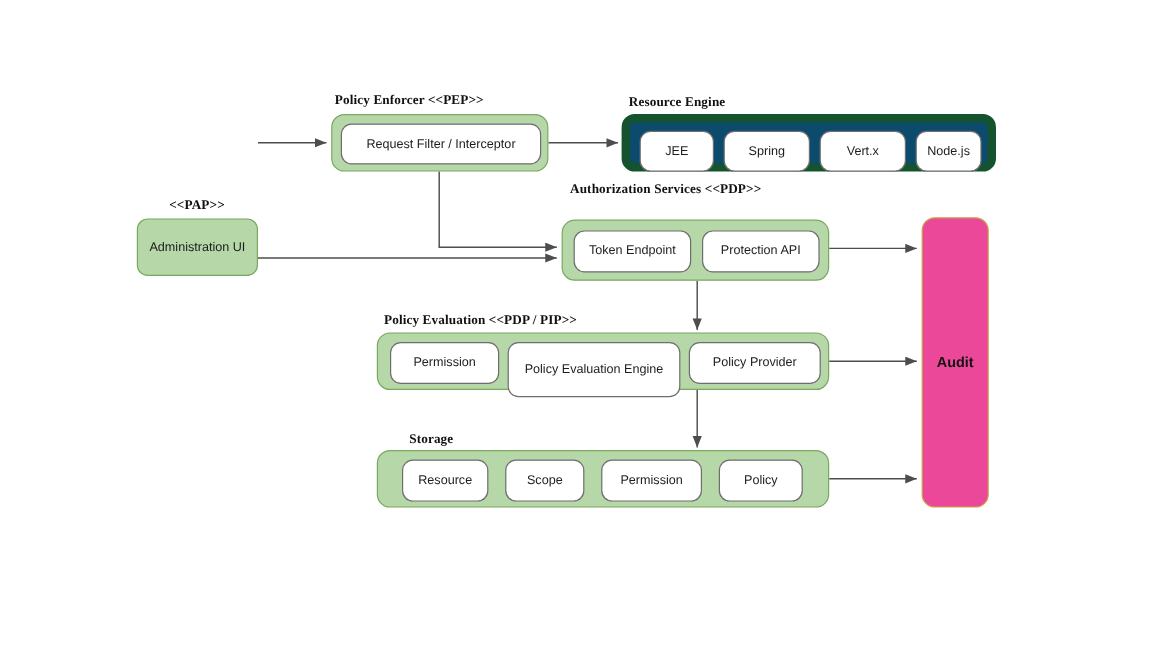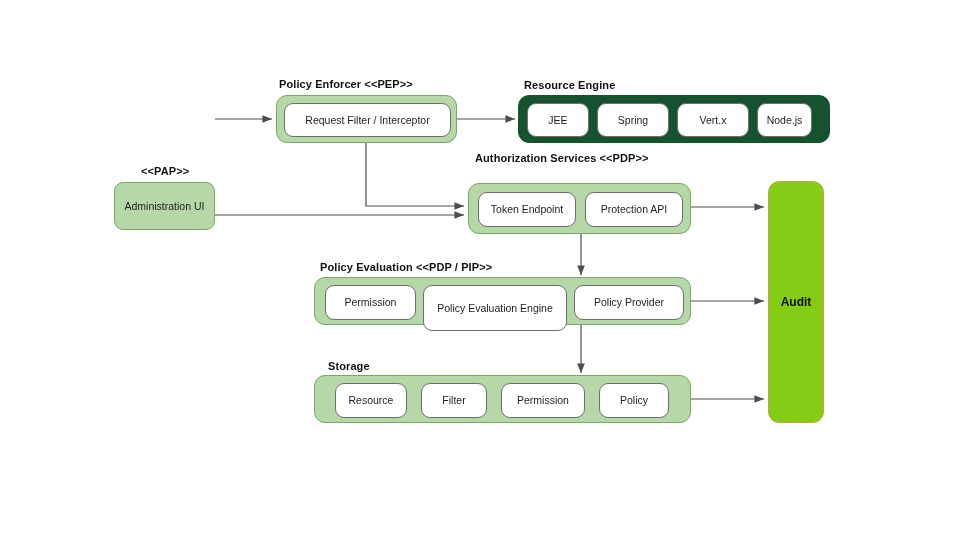--- a/index.html
+++ b/index.html
@@ -36,20 +36,21 @@
     z-index: 2;
   }
   .grp-label {
     position: absolute;
     font-size: 11px;
     font-weight: bold;
     color: #111111;
     white-space: nowrap;
     letter-spacing: 0.1px;
     z-index: 3;
+    font-family: Liberation Serif, serif;
   }
   .box-text {
     display: flex;
     align-items: center;
     justify-content: center;
     width: 100%;
     height: 100%;
     font-size: 10.5px;
     color: #1d1d1d;
     text-align: center;
@@ -58,22 +59,22 @@
     box-sizing: border-box;
   }
   
   .container-green {
     background: #b6d7a8;
     border: 1px solid #7aa85f;
     border-radius: 11px;
   }
   
   .container-gray {
-    background: #14532d;
-    border: 1px solid #14532d;
+    background: #0c4a6e;
+    border: 7px solid #14532d;
     border-radius: 11px;
   }
   
   .chip {
     position: absolute;
     background: #ffffff;
     border: 1px solid #6e6e6e;
     border-radius: 9px;
     box-sizing: border-box;
   }
@@ -82,21 +83,21 @@
     background: #b6d7a8;
     border: 1px solid #7aa85f;
     border-radius: 9px;
   }
   .solid-gray {
     background: #eeeeee;
     border: 1px solid #8f8f8f;
     border-radius: 9px;
   }
   .solid-amber {
-    background: #84cc16;
+    background: #ec4899;
     border: 1px solid #c8a44a;
     border-radius: 11px;
   }
   .audit-text {
     font-weight: bold;
     font-size: 12px;
     color: #111111;
   }
 </style>
 </head>
@@ -175,27 +176,27 @@
       <div class="box-text">Permission</div>
     </div>
     <div class="chip" style="left:108px; top:7px; width:144px; height:46px;">
       <div class="box-text">Policy Evaluation Engine</div>
     </div>
     <div class="chip" style="left:259px; top:7px; width:110px; height:35px;">
       <div class="box-text">Policy Provider</div>
     </div>
   </div>
 
-  <div class="grp-label" style="left:328px; top:360px;">Storage</div>
+  <div class="grp-label" style="left:341px; top:360px;">Storage</div>
   <div class="node container-green" style="left:314px; top:375px; width:377px; height:48px;">
     <div class="chip" style="left:20px; top:7px; width:72px; height:35px;">
       <div class="box-text">Resource</div>
     </div>
     <div class="chip" style="left:106px; top:7px; width:66px; height:35px;">
-      <div class="box-text">Filter</div>
+      <div class="box-text">Scope</div>
     </div>
     <div class="chip" style="left:186px; top:7px; width:84px; height:35px;">
       <div class="box-text">Permission</div>
     </div>
     <div class="chip" style="left:284px; top:7px; width:70px; height:35px;">
       <div class="box-text">Policy</div>
     </div>
   </div>
 
   <div class="node solid-amber" style="left:768px; top:181px; width:56px; height:242px;">

